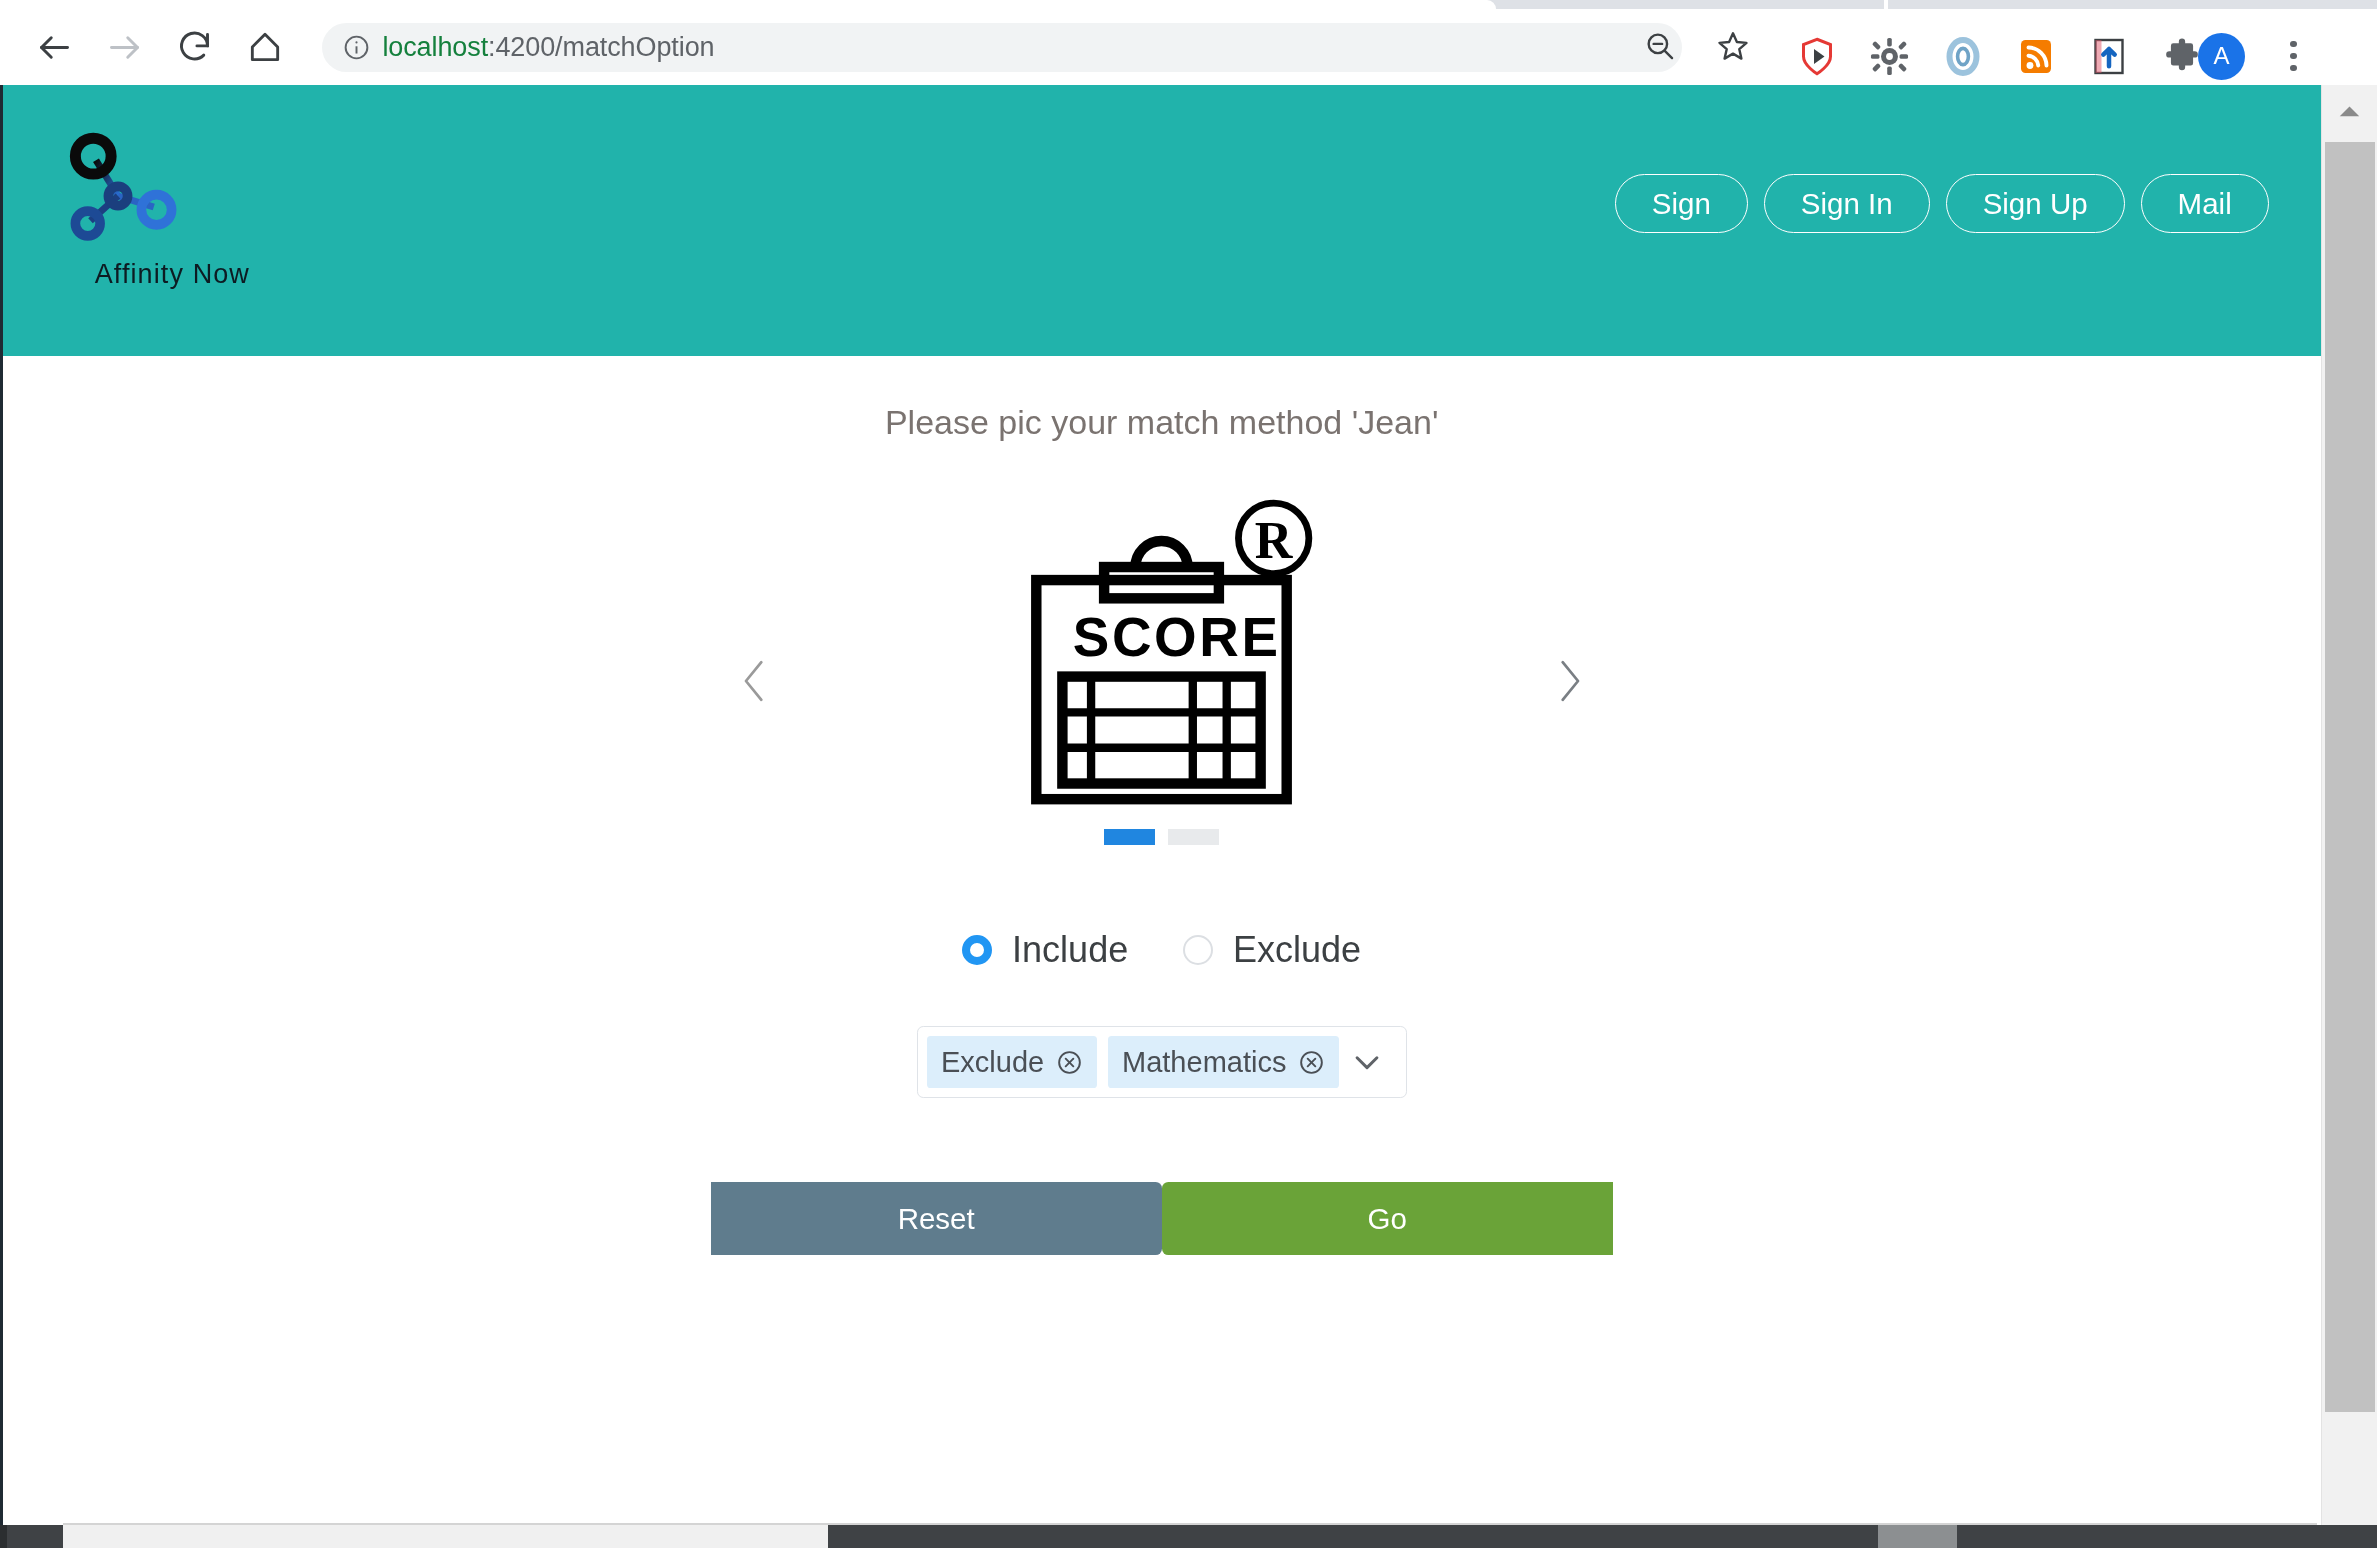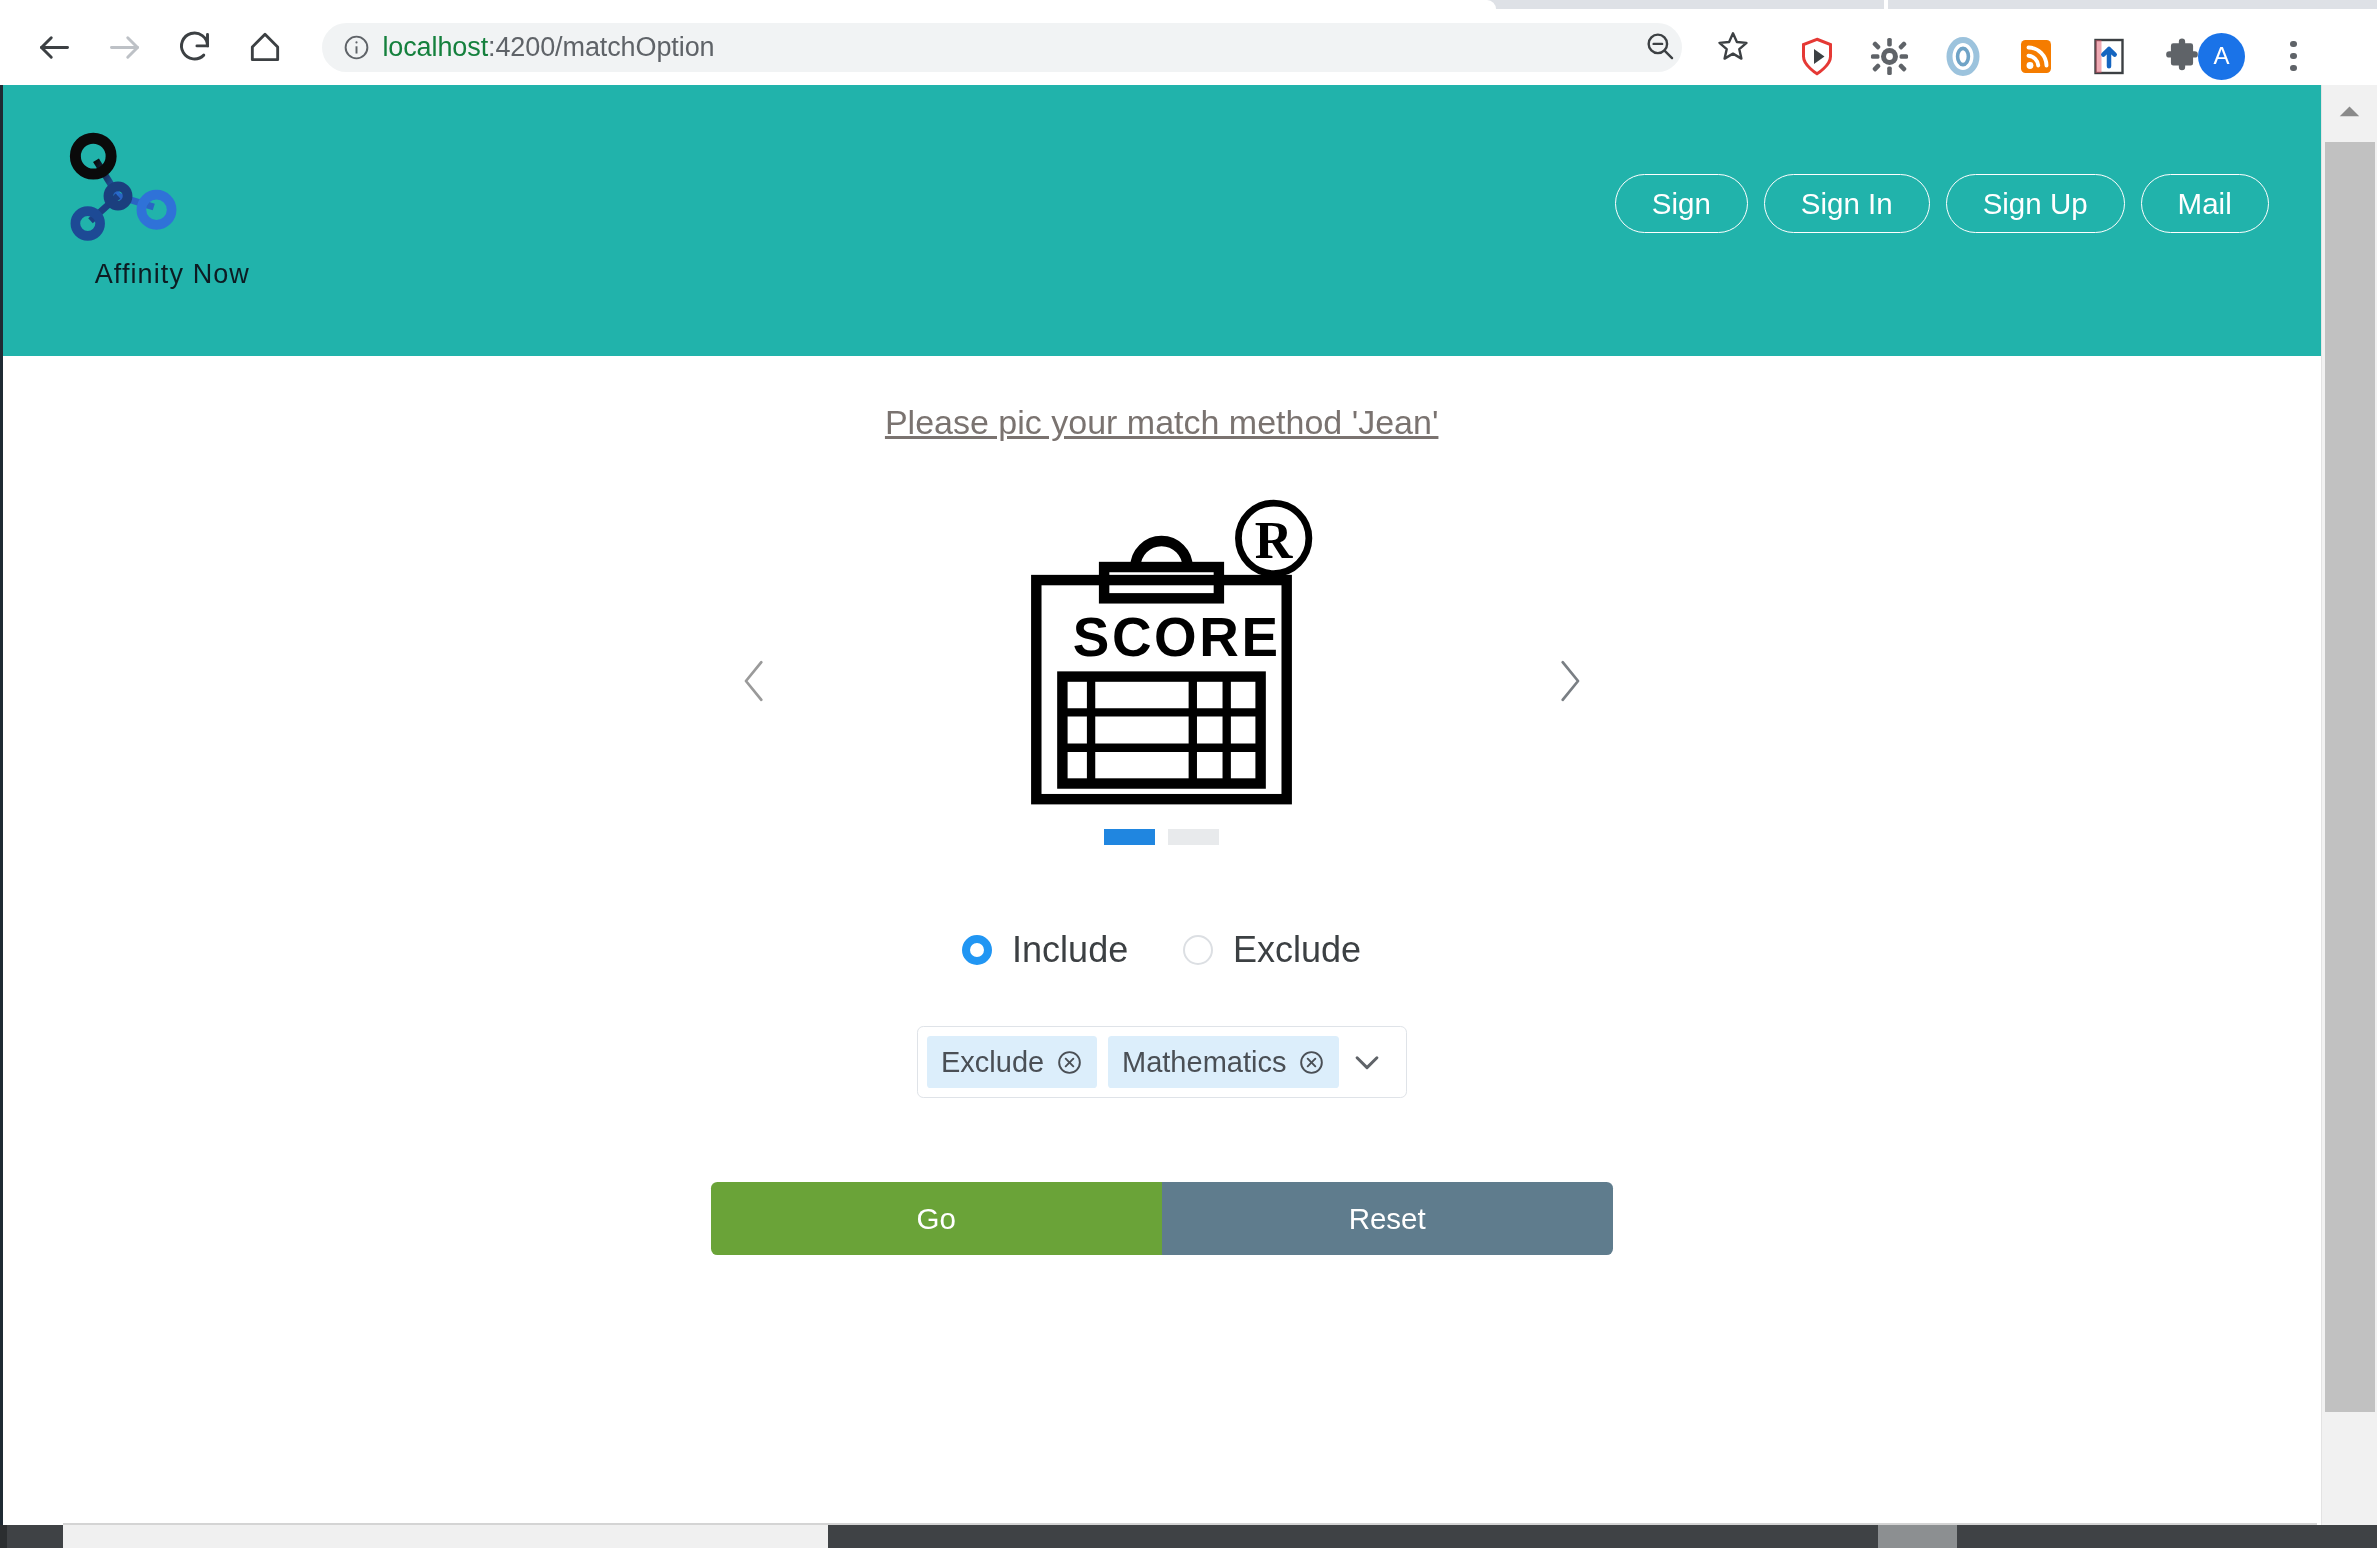--- a/index.html
+++ b/index.html
@@ -63,21 +63,21 @@
   }
 
   
   .main { position:relative; width:2318px; background:#fff; }
   .form-title {
     text-align:center; margin-top:79px; color:#4b4139;
     font-family:"Liberation Serif", serif; font-size:66px; font-variant:small-caps;
     letter-spacing:0.9px; line-height:1;
   }
   .form-sub {
-    text-align:center; margin-top:47px; color:#7a7370; font-size:34px;text-decoration:underline;
+    text-align:center; margin-top:47px; color:#7a7370; font-size:34px;
   }
 
   
   .carousel { position:relative; margin-top:52px; height:358px; }
   .car-arrow {
     position:absolute; top:161px; width:54px; height:54px; cursor:pointer;
     display:flex; align-items:center; justify-content:center; color:#9a9a9a;
   }
   .car-arrow.left { left:725px; }
   .car-arrow.right { left:1540px; }
@@ -391,22 +391,22 @@
           </div>
           <span class="ms-caret">
             <svg width="34" height="34" viewBox="0 0 24 24" fill="none" stroke="#5f6368" stroke-width="2.1" stroke-linecap="round" stroke-linejoin="round">
               <polyline points="5,9 12,16 19,9"></polyline>
             </svg>
           </span>
         </div>
       </div>
 
       <div class="actions">
+        <button class="act-btn act-reset">Reset</button>
         <button class="act-btn act-go">Go</button>
-        <button class="act-btn act-reset">Reset</button>
       </div>
 
     </div>
   </div>
 
   <div class="vscroll">
     <div class="vscroll-up">
       <span>
         <svg width="23" height="16" viewBox="0 0 26 18">
             <polygon points="13,4 24,15 2,15" fill="#8a8a8a"></polygon>

